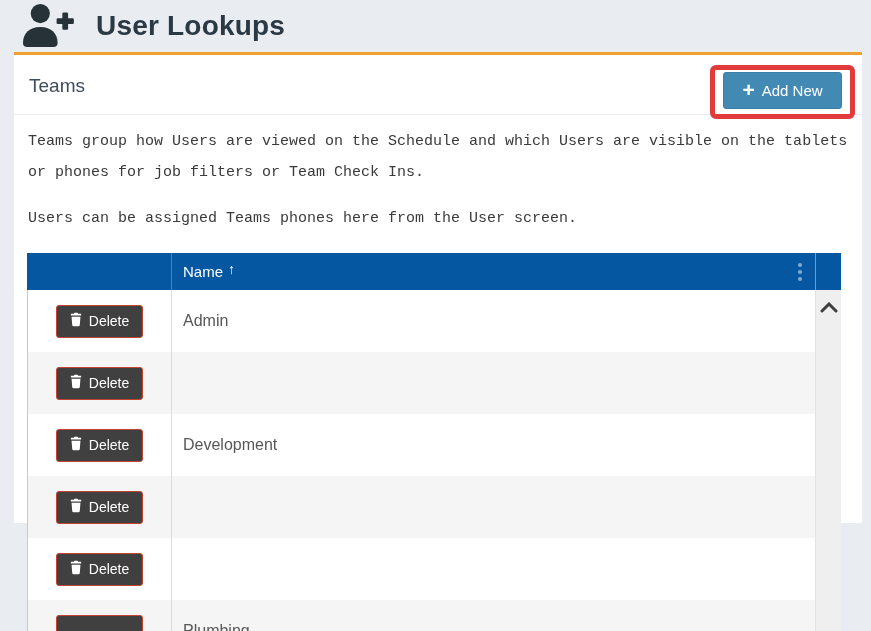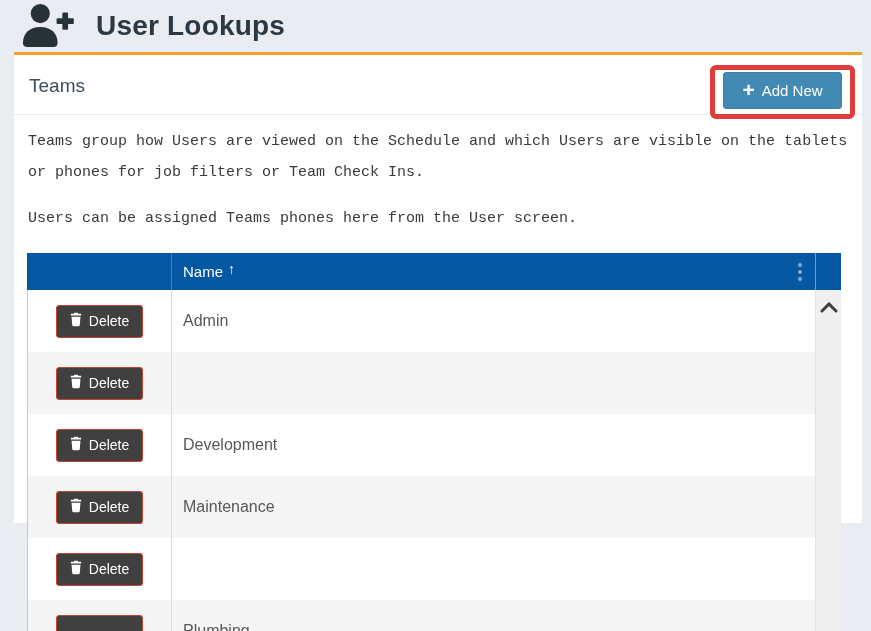--- a/index.html
+++ b/index.html
@@ -304,21 +304,20 @@
       <button class="delete-btn">
         <span>
           <svg width="12" height="15" viewBox="0 0 14 17">
             <path fill="#ffffff" d="M5.2 0.5 L8.8 0.5 L9.5 1.8 L13 1.8 L13 3.8 L1 3.8 L1 1.8 L4.5 1.8 Z"></path>
             <path fill="#ffffff" d="M1.8 5.3 L12.2 5.3 L11.4 15 A1.6 1.6 0 0 1 9.8 16.4 L4.2 16.4 A1.6 1.6 0 0 1 2.6 15 Z"></path>
           </svg>
         </span>
         <span>Delete</span>
       </button>
     </div>
-    <div class="cell-name">Maintenance</div>
   </div>
 
   <div class="trow">
     <div class="cell-actions">
       <button class="delete-btn">
         <span>
           <svg width="12" height="15" viewBox="0 0 14 17">
             <path fill="#ffffff" d="M5.2 0.5 L8.8 0.5 L9.5 1.8 L13 1.8 L13 3.8 L1 3.8 L1 1.8 L4.5 1.8 Z"></path>
             <path fill="#ffffff" d="M1.8 5.3 L12.2 5.3 L11.4 15 A1.6 1.6 0 0 1 9.8 16.4 L4.2 16.4 A1.6 1.6 0 0 1 2.6 15 Z"></path>
           </svg>

